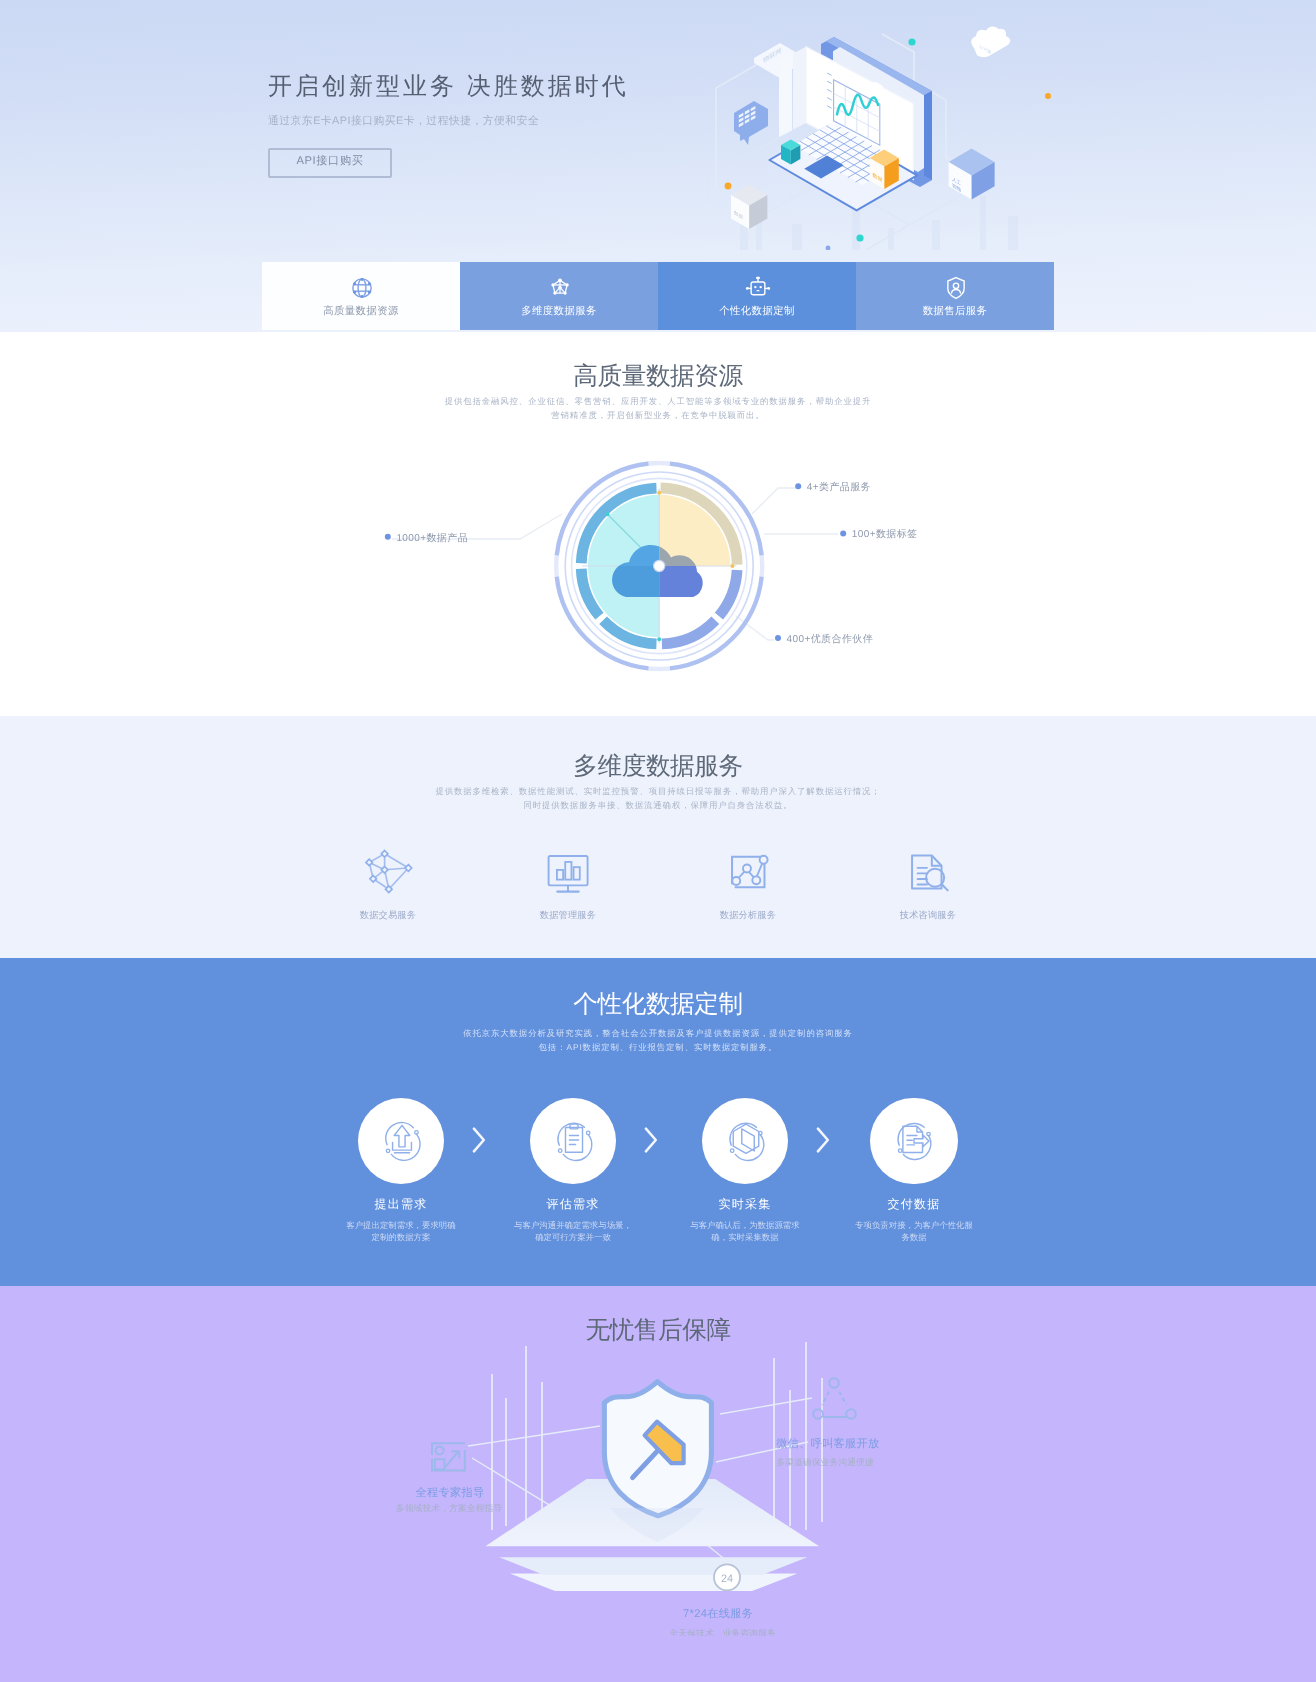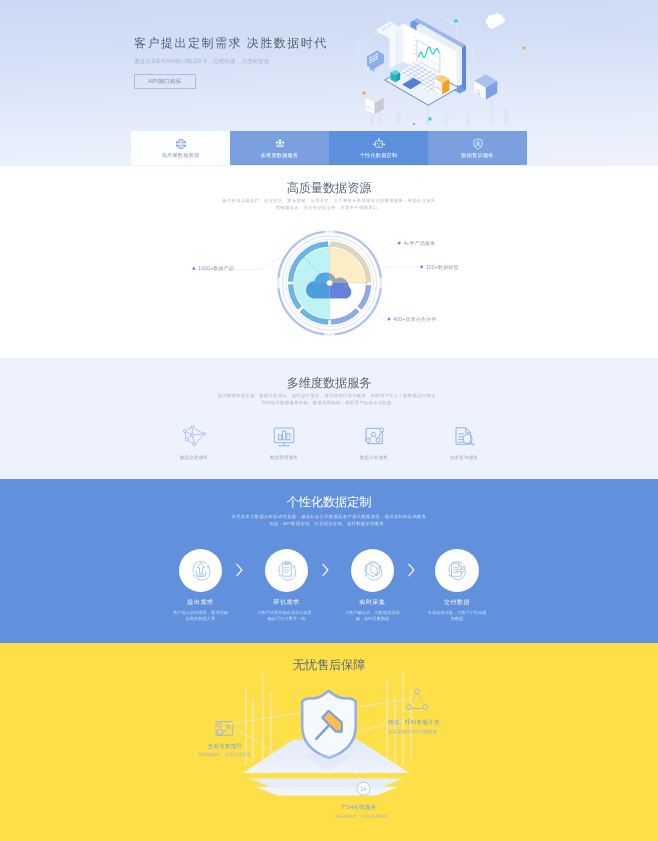--- a/index.html
+++ b/index.html
@@ -29,21 +29,21 @@
   .tab.dark { background:#5c90dc; }
 
   
   .sec { position:relative; width:658px; }
   .sec-title { text-align:center; font-size:12.3px; line-height:14px; color:#5d6878; letter-spacing:-0.2px; font-weight:400; }
   .sec-desc { text-align:center; font-size:4.2px; color:#aab4c6; line-height:7.3px; letter-spacing:.45px; }
 
   #sec-resources { height:192px; background:#ffffff; }
   #sec-services  { height:121px; background:#edf2fd; }
   #sec-custom    { height:164px; background:#6190dd; }
-  #sec-support   { height:198px; background:#fde047; }
+  #sec-support   { height:198px; background:#c4b5fd; }
 
   #sec-custom .sec-title { color:#ffffff; }
   #sec-custom .sec-desc  { color:#d3e0f7; }
 
   
   .res-title { padding-top:15px; }
   .res-desc  { margin-top:2px; }
   .res-graphic { position:absolute; left:0; top:47px; width:658px; height:134px; }
   .res-svg { width:658px; height:134px; display:block; }
   .stat-txt { font-size:5px; fill:#8e99ad; font-family:"Liberation Sans", sans-serif; letter-spacing:.2px; }
@@ -233,21 +233,21 @@
           </g>
       </g>
 
       <circle cx="116" cy="21" r="1.8" fill="#2ed6cf"></circle>
       <circle cx="24" cy="93" r="1.7" fill="#f8a726"></circle>
       <circle cx="90" cy="119" r="1.8" fill="#2ed6cf"></circle>
       <circle cx="184" cy="48" r="1.5" fill="#f8a726"></circle>
       <circle cx="74" cy="124" r="1.2" fill="#88a9e9"></circle>
     </svg>
     <div class="hero-text">
-      <div class="hero-title">客户提出定制需求 决胜数据时代</div>
+      <div class="hero-title">开启创新型业务 决胜数据时代</div>
       <div class="hero-sub">通过京东E卡API接口购买E卡，过程快捷，方便和安全</div>
       <div class="hero-cta">API接口购买</div>
     </div>
   </div>
 
   <div class="tabs">
     <div class="tab active">
       <svg class="tab-ico" viewBox="0 0 22 22">
         <g fill="none" stroke="#7ea0e6" stroke-width="1.1">
           <circle cx="11" cy="11" r="7.2"></circle>

